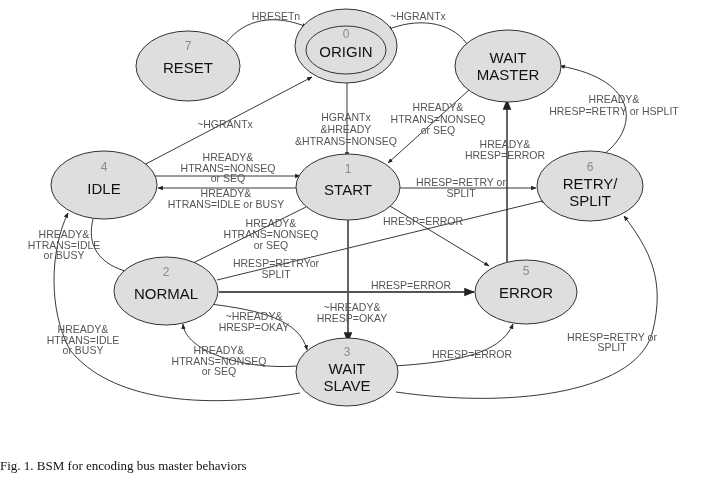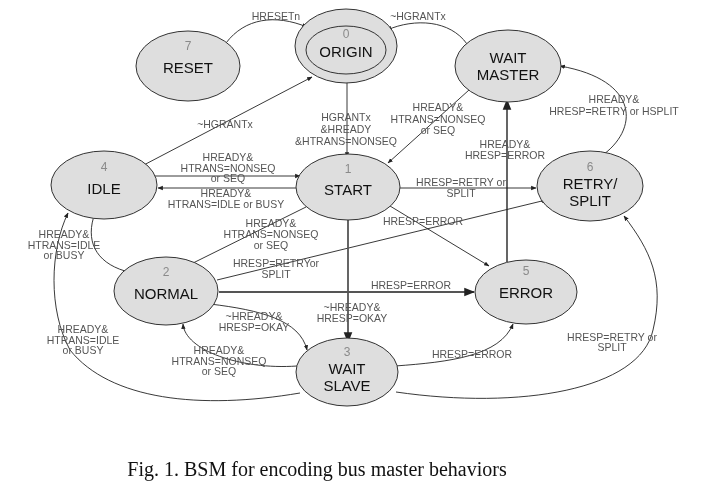--- a/index.html
+++ b/index.html
@@ -5,22 +5,22 @@
   html, body { margin: 0; padding: 0; background: #ffffff; }
   body { width: 709px; height: 489px; position: relative; overflow: hidden; }
   #diagram { position: absolute; left: 0; top: 0; width: 709px; height: 440px; }
   .state-ellipse { fill: #dedede; stroke: #333333; stroke-width: 1; }
   .state-inner { fill: none; stroke: #333333; stroke-width: 1; }
   .state-num { font-family: "Liberation Sans", sans-serif; font-size: 12px; fill: #8a8a8a; text-anchor: middle; }
   .state-name { font-family: "Liberation Sans", sans-serif; font-size: 15px; fill: #111111; text-anchor: middle; }
   .edge { fill: none; stroke: #222222; stroke-width: 0.9; }
   .edge-thick { fill: none; stroke: #555555; stroke-width: 1.8; }
   .edge-label { font-family: "Liberation Sans", sans-serif; font-size: 10.5px; fill: #555555; text-anchor: middle; }
-  #caption { position: absolute; left: 0; width: 634px; top: 458px; text-align: center;
-    font-family: "Liberation Serif", serif; font-size: 20px; color: #111111; }
+  #caption { position: absolute; left: 0; width: 634px; top: 458px; text-align: left;
+    font-family: "Liberation Serif", serif; font-size: 13px; color: #111111; }
 </style>
 </head>
 <body>
 
 <svg id="diagram" viewBox="0 0 709 440" xmlns="http://www.w3.org/2000/svg">
   <defs>
     <marker id="arr" viewBox="0 0 10 10" refX="9" refY="5" markerWidth="6" markerHeight="6" orient="auto-start-reverse">
       <path d="M0,1 L10,5 L0,9 z" fill="#222"></path>
     </marker>
   </defs>

